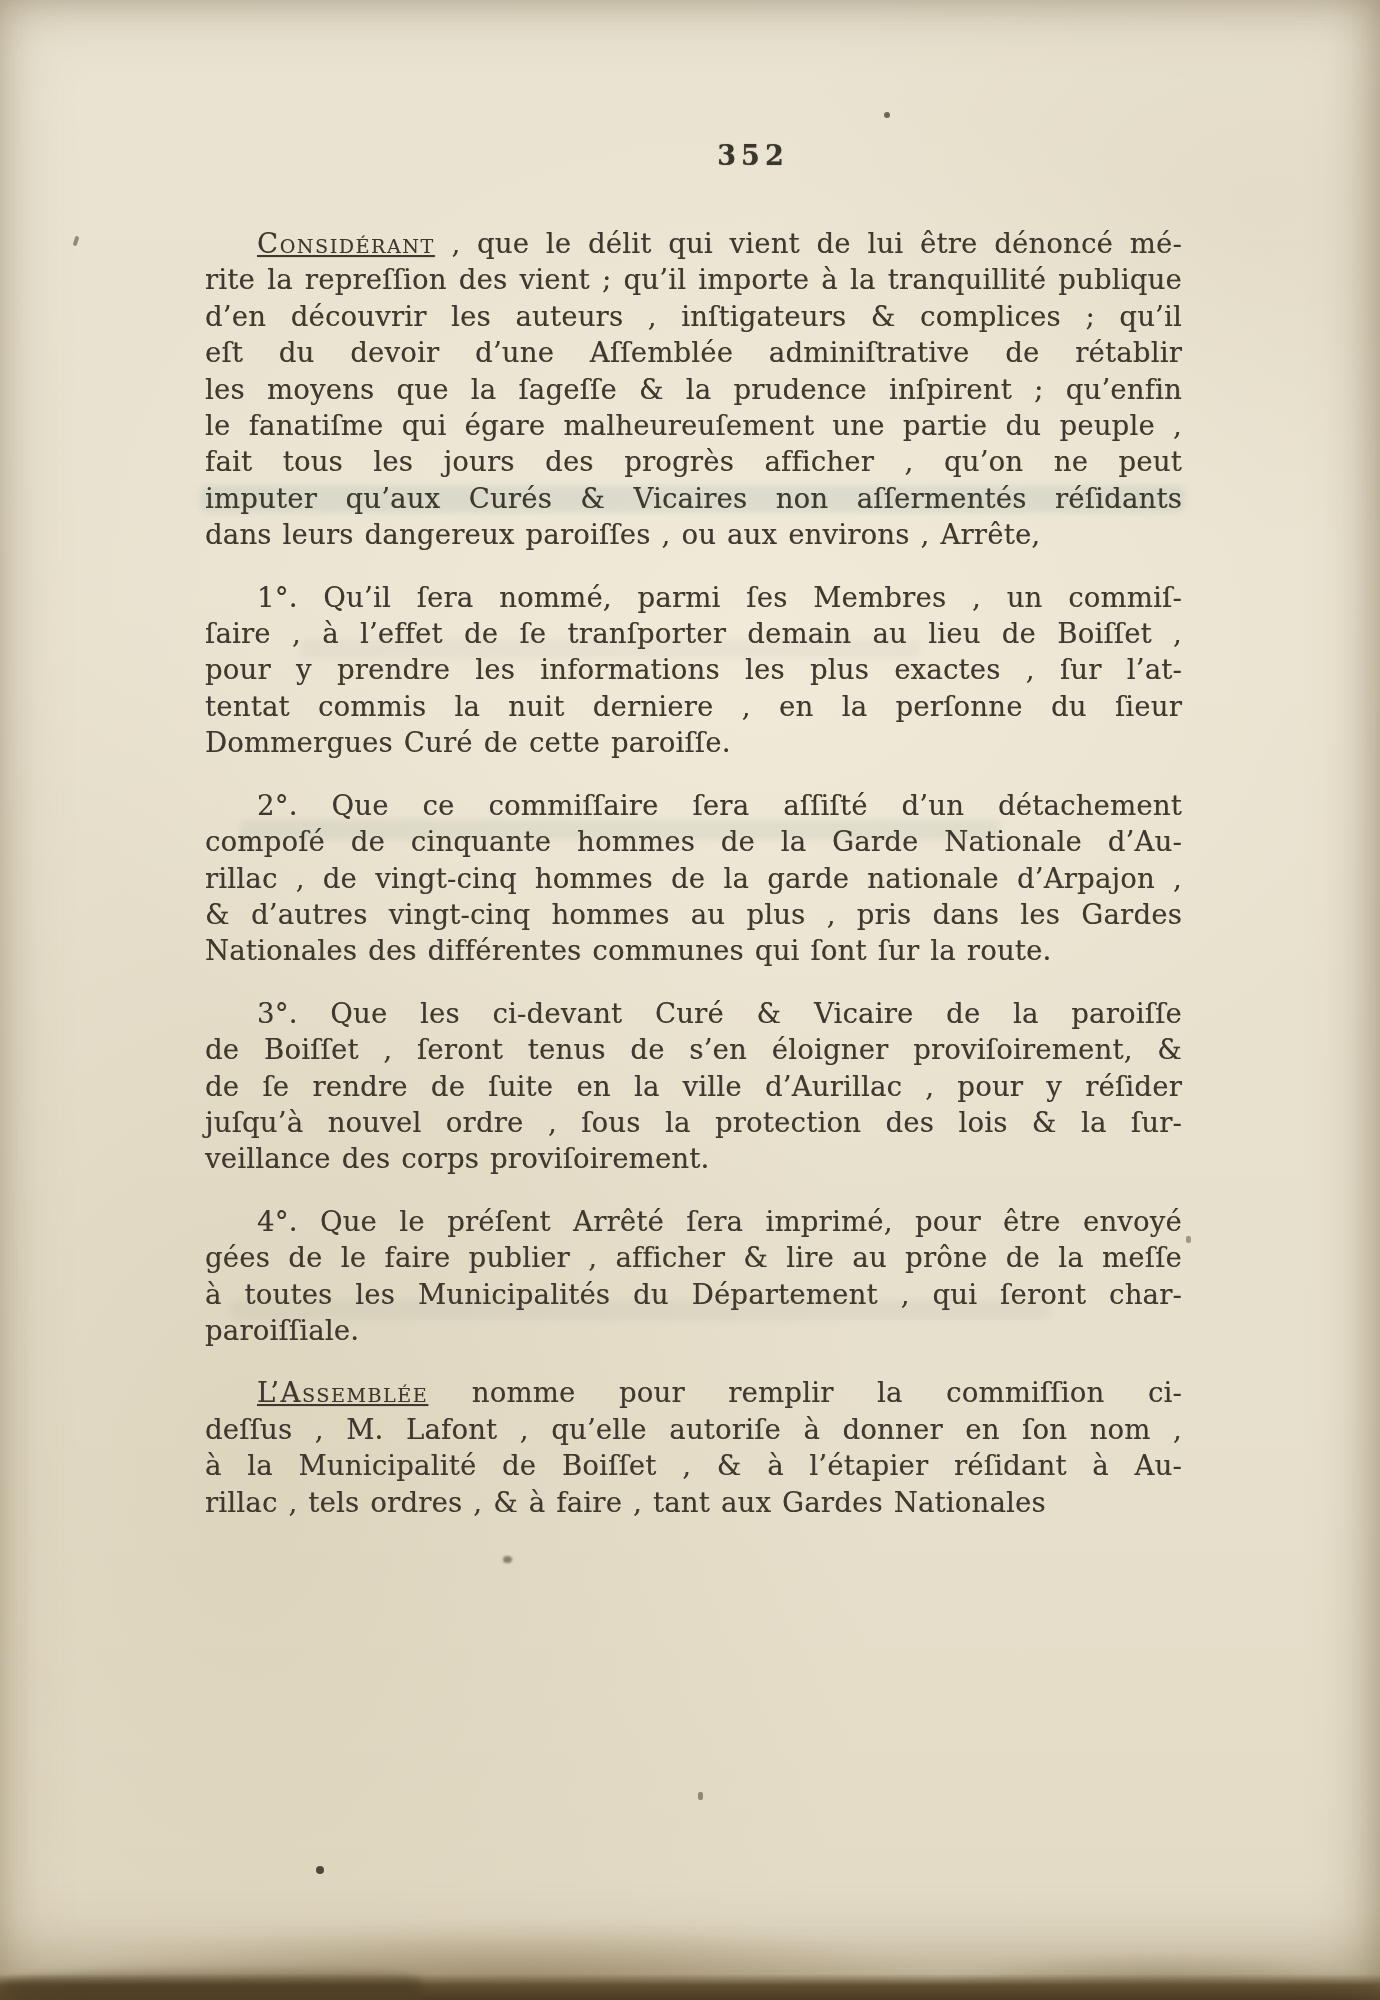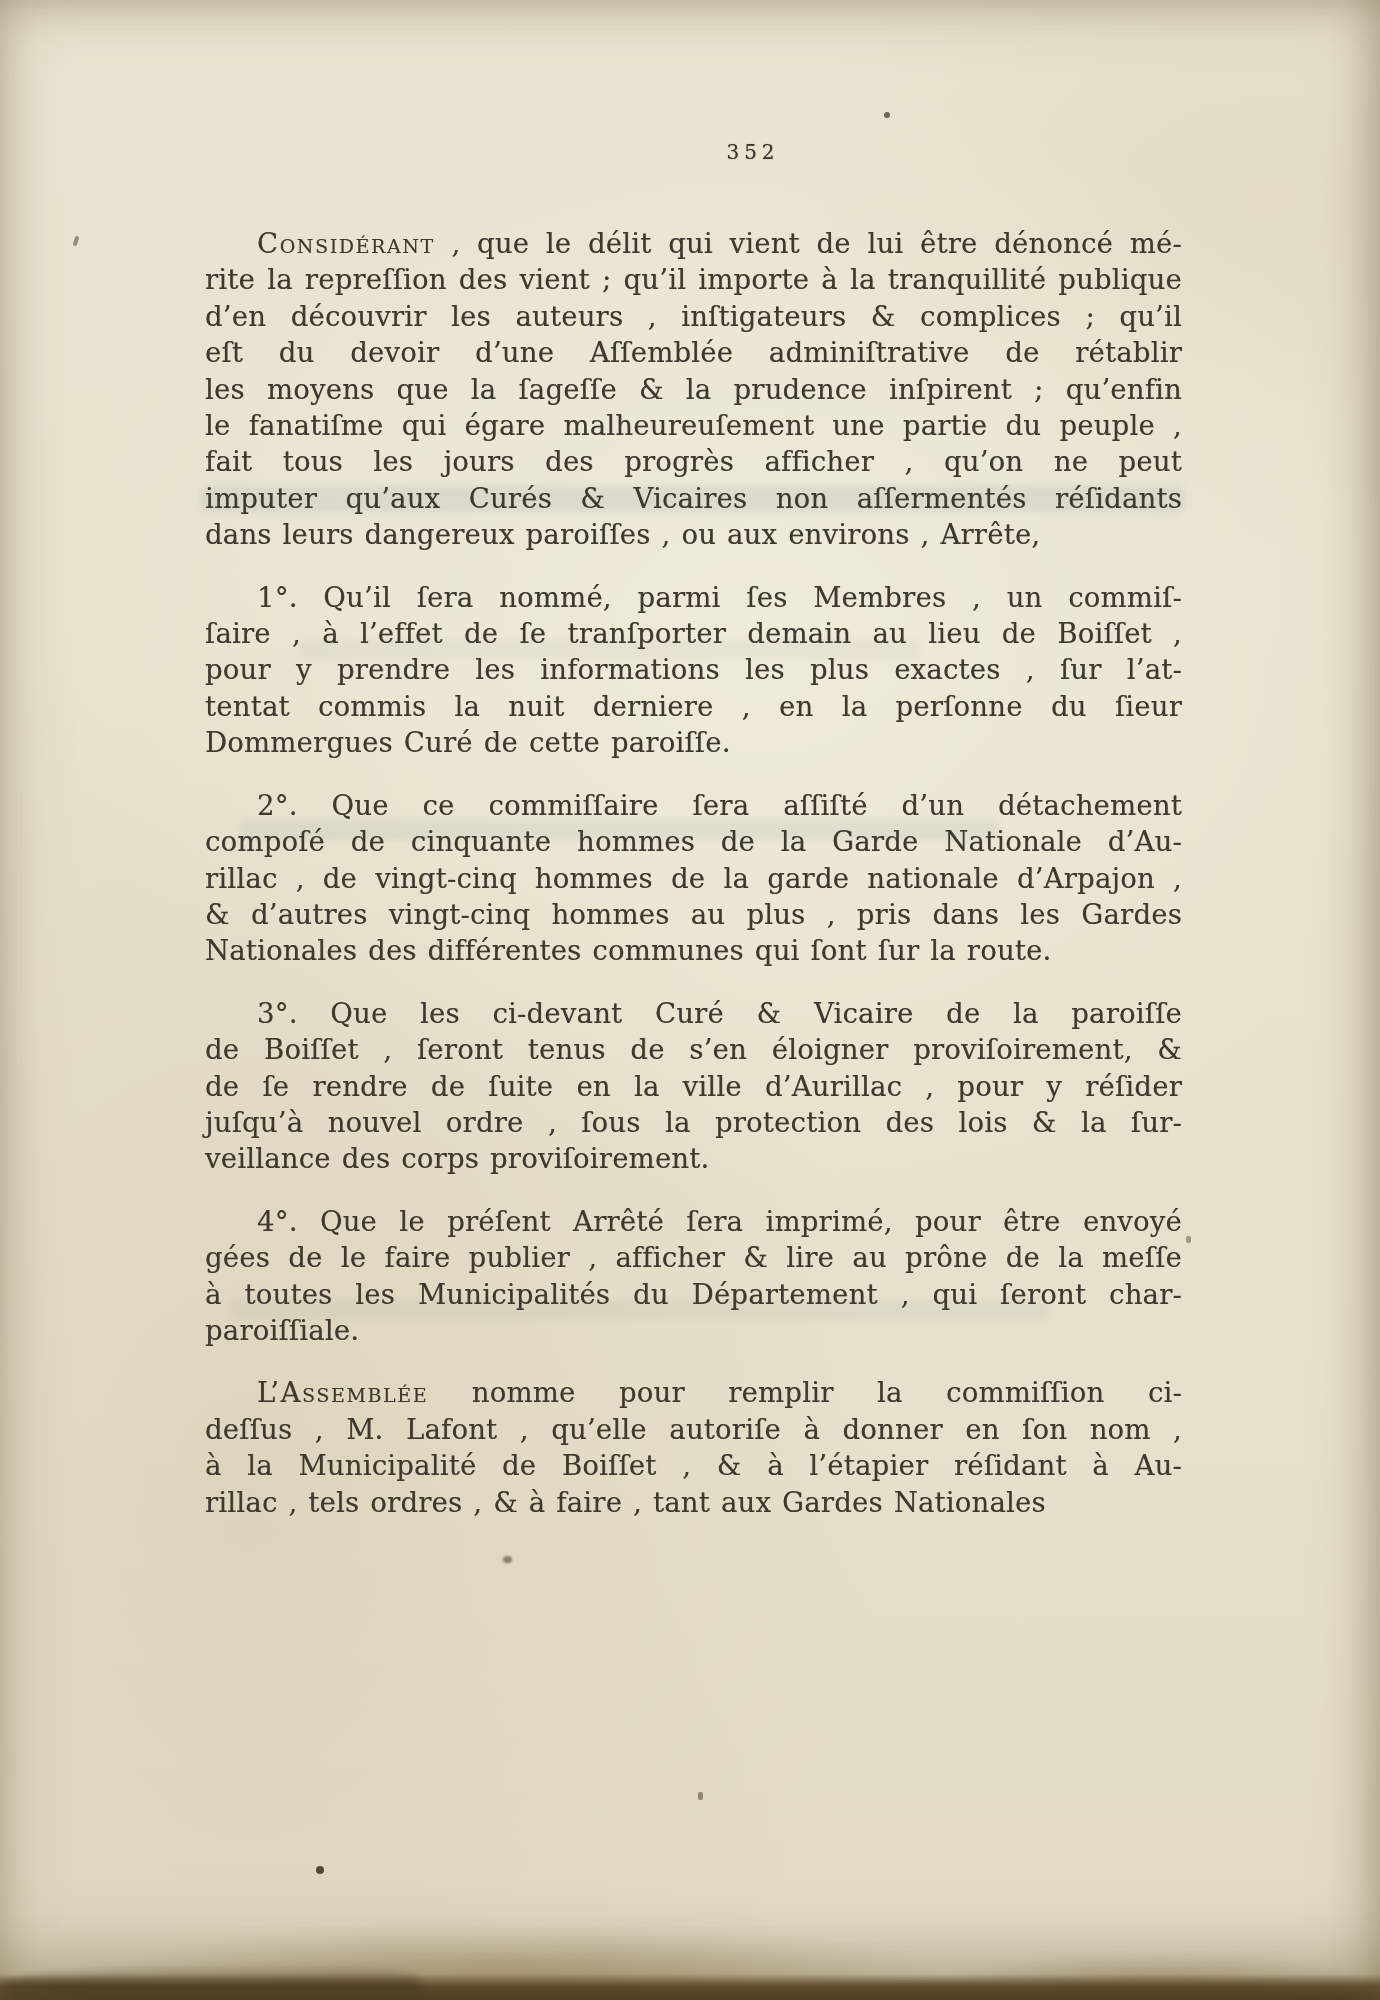--- a/index.html
+++ b/index.html
@@ -20,35 +20,35 @@
     content:"";position:absolute;inset:0;pointer-events:none;
     box-shadow:
       inset 0 0 70px rgba(120,100,70,.28),
       inset -26px 0 40px -18px rgba(110,92,62,.30),
       inset 20px 0 36px -20px rgba(120,100,70,.22),
       inset 0 26px 40px -24px rgba(120,100,70,.20),
       inset 0 -90px 70px -50px rgba(110,90,55,.38);
   }
   .page-number{
     position:absolute;top:140px;left:688px;width:130px;
-    text-align:center;font-size:20px;font-weight:normal;color:#3b362c;
+    text-align:center;font-size:27px;font-weight:bold;color:#3b362c;
     letter-spacing:5px;text-shadow:0 0 1px rgba(59,54,44,.55);
   }
   .text-block{
     position:absolute;left:205px;top:225px;width:977px;
     font-size:27.5px;line-height:36.4px;color:#3e382e;
     text-shadow:0.3px 0.2px 0.6px rgba(62,56,46,.45);
     word-spacing:2px;letter-spacing:.2px;
   }
   .para{margin:0 0 26px 0;}
   .para:last-child{margin-bottom:1px;}
   .line{text-align:justify;text-align-last:justify;white-space:normal;}
   .line.final{text-align:left;text-align-last:left;}
   .line.indent{padding-left:52px;}
-  .sc{font-variant:small-caps;letter-spacing:1.6px;}
+  .sc{font-variant:small-caps;letter-spacing:1.6px;text-decoration:underline;}
   
   .ghost{position:absolute;pointer-events:none;filter:blur(3px);border-radius:8px;}
   .ghost.g1{left:200px;top:486px;width:985px;height:26px;background:rgba(150,170,168,.20);}
   .ghost.g2{left:240px;top:820px;width:760px;height:20px;background:rgba(140,160,150,.12);}
   .ghost.g3{left:230px;top:1300px;width:820px;height:20px;background:rgba(145,160,150,.10);}
   .ghost.g4{left:300px;top:640px;width:620px;height:18px;background:rgba(150,160,150,.09);}
   
   .speck{position:absolute;border-radius:50%;pointer-events:none;}
   .speck.s1{left:884px;top:112px;width:6px;height:6px;background:rgba(70,60,45,.75);}
   .speck.s2{left:74px;top:236px;width:4px;height:10px;background:rgba(90,80,60,.6);transform:rotate(18deg);border-radius:2px;}

